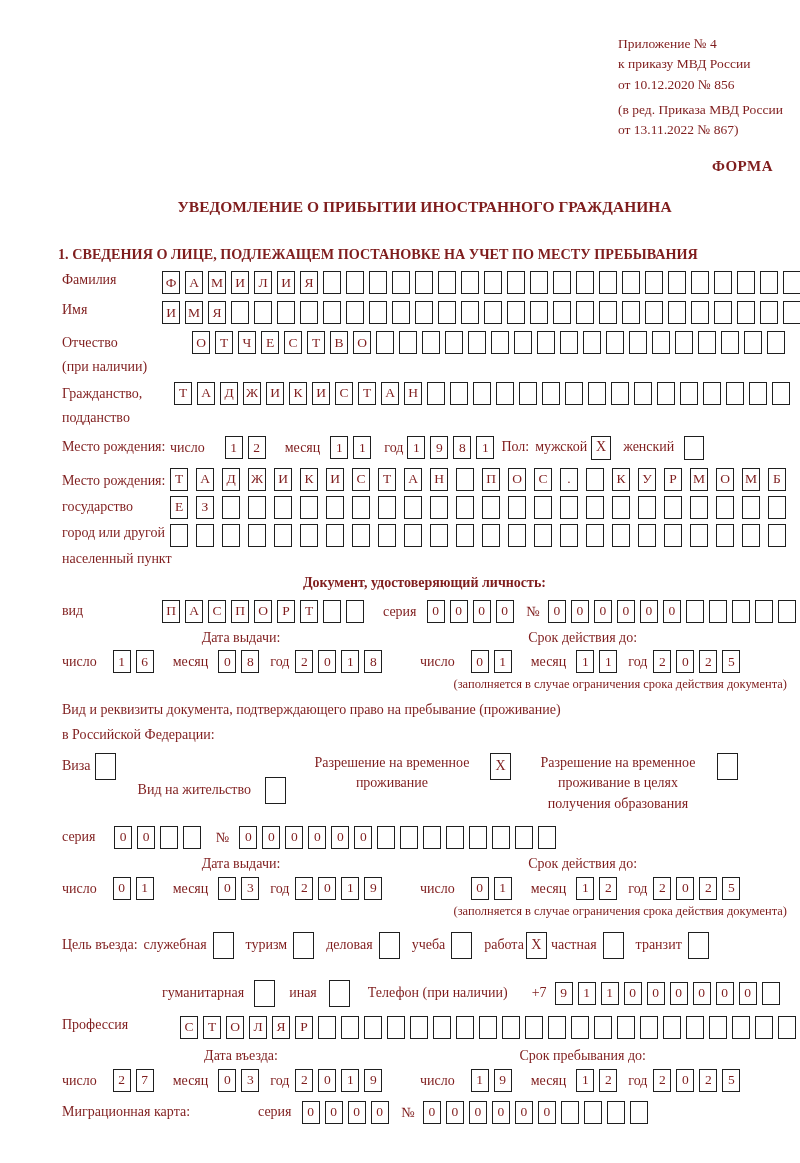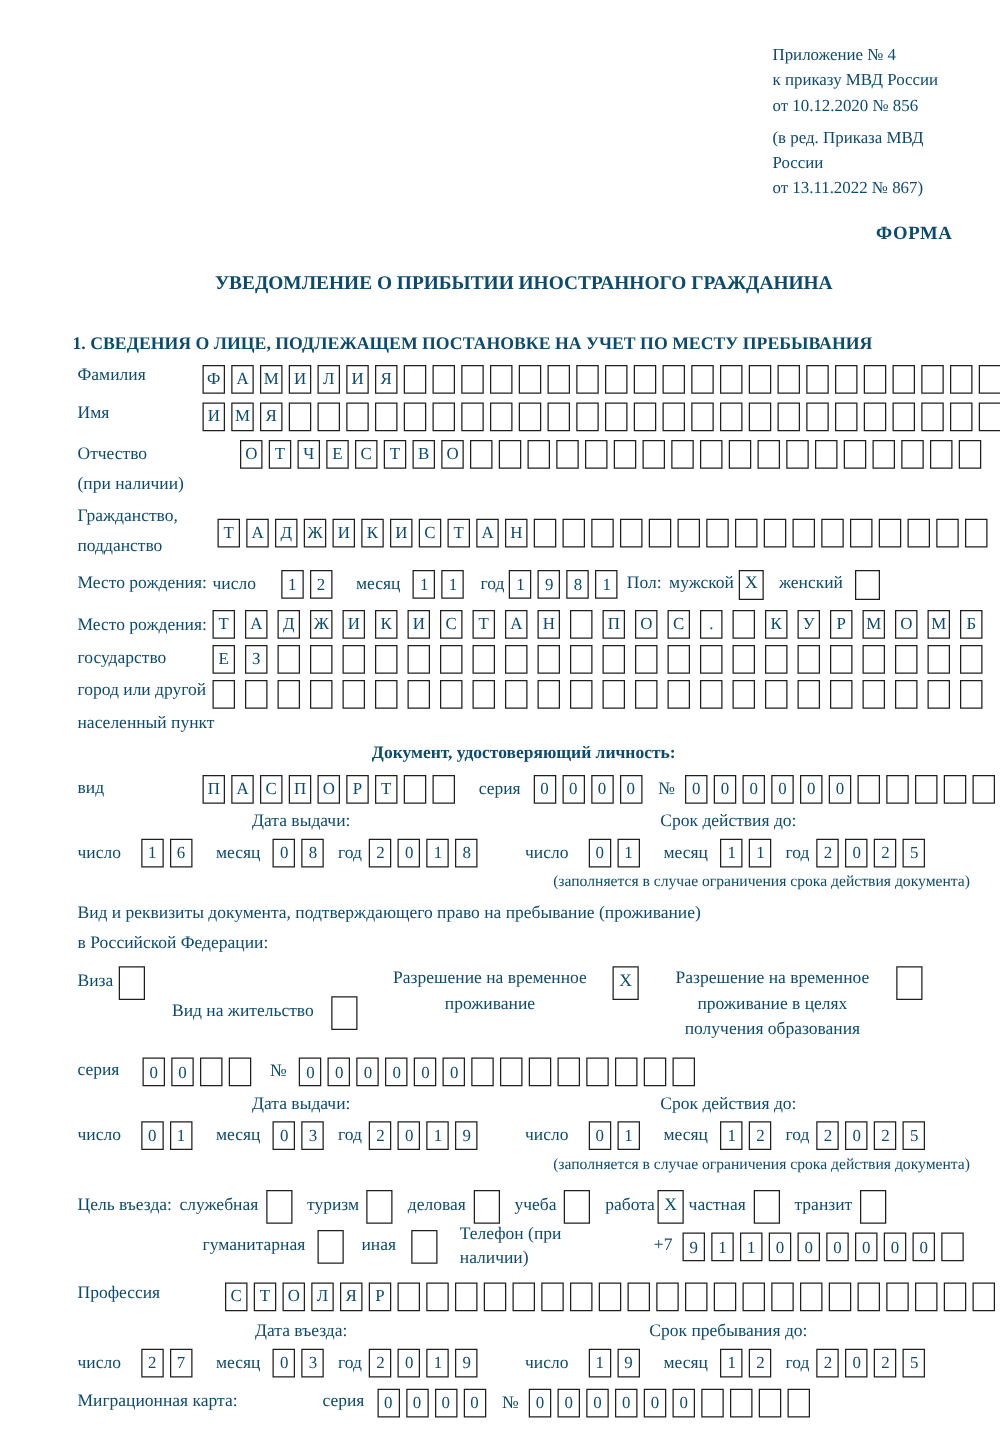--- a/index.html
+++ b/index.html
@@ -1,20 +1,20 @@
 <!DOCTYPE html>
 <html><head>
 <meta charset="utf-8">
 <style>
   html,body{margin:0;padding:0;background:#ffffff;}
   .page{
     width:800px;height:1163px;box-sizing:border-box;
-    padding:34px 24px 10px 62px;
+    padding:34px 13px 10px 62px;
     font-family:"Liberation Serif","DejaVu Serif",serif;
-    color:#0c4a6e;font-size:14px;line-height:1.35;
+    color:#7f1d1d;font-size:14px;line-height:1.35;
     position:relative;overflow:hidden;background:#fff;
   }
   .appendix{margin-left:556px;font-size:13.5px;line-height:1.5;}
   .appendix .gap{height:5px;}
   .forma{text-align:right;font-weight:bold;font-size:15px;margin-top:16px;padding-right:14px;letter-spacing:.5px;}
   .title{text-align:center;font-weight:bold;font-size:15.5px;margin-top:18px;line-height:1.6;}
   .blank-line{display:inline-block;width:56px;border-bottom:2.2px solid #2a2a2a;margin-left:12px;vertical-align:baseline;}
   .sec{font-weight:bold;font-size:14.2px;margin-top:26px;margin-left:-4px;}
   .frow{display:flex;align-items:flex-start;margin-top:7px;}
   .flabel{flex:none;white-space:nowrap;}
@@ -45,21 +45,21 @@
   .dline{display:flex;align-items:center;}
   .note-right{text-align:right;font-size:12.5px;margin-top:3px;}
   .para{margin-top:10px;}
   .opt-row{display:flex;align-items:flex-start;margin-top:8px;}
   .opt{display:flex;align-items:flex-start;}
   .opt .olabel{line-height:25px;}
   .opt .centered{width:176px;text-align:center;white-space:pre-line;line-height:1.45;}
   .purpose-row{display:flex;align-items:center;margin-top:12px;flex-wrap:nowrap;}
   .purpose-row .plabel{margin-right:6px;}
   .purpose-row .cb{margin-right:12px;margin-left:6px;}
-  .purpose2{display:flex;align-items:center;margin-top:0;margin-left:100px;}
+  .purpose2{display:flex;align-items:center;margin-top:21px;margin-left:100px;}
 </style>
 </head>
 <body>
 
 <div class="page">
 
   <div class="appendix">
     <div>Приложение № 4</div>
     <div>к приказу МВД России</div>
     <div>от 10.12.2020 № 856</div>
@@ -172,21 +172,21 @@
         <span class="cell"></span>
         <span class="cell"></span>
         <span class="cell"></span>
         <span class="cell"></span>
         <span class="cell"></span>
         <span class="cell"></span>
         <span class="cell"></span>
       </span>
   </div>
 
-  <div class="frow" style="margin-top:3px;align-items:center;">
+  <div class="frow" style="margin-top:3px;">
     <div class="flabel w112 two-line">
       <div>Гражданство,</div>
       <div>подданство</div>
     </div>
     <span class="cells">
         <span class="cell">Т</span>
         <span class="cell">А</span>
         <span class="cell">Д</span>
         <span class="cell">Ж</span>
         <span class="cell">И</span>

